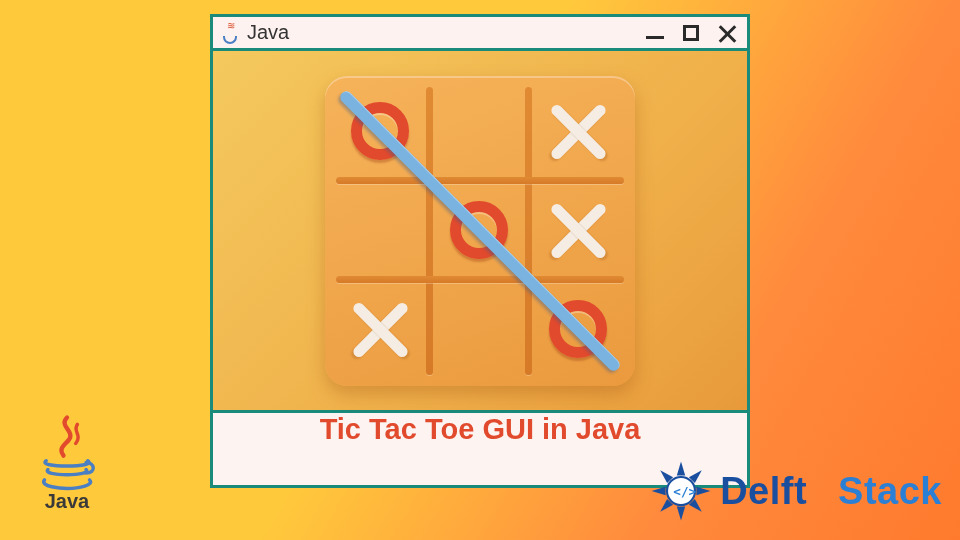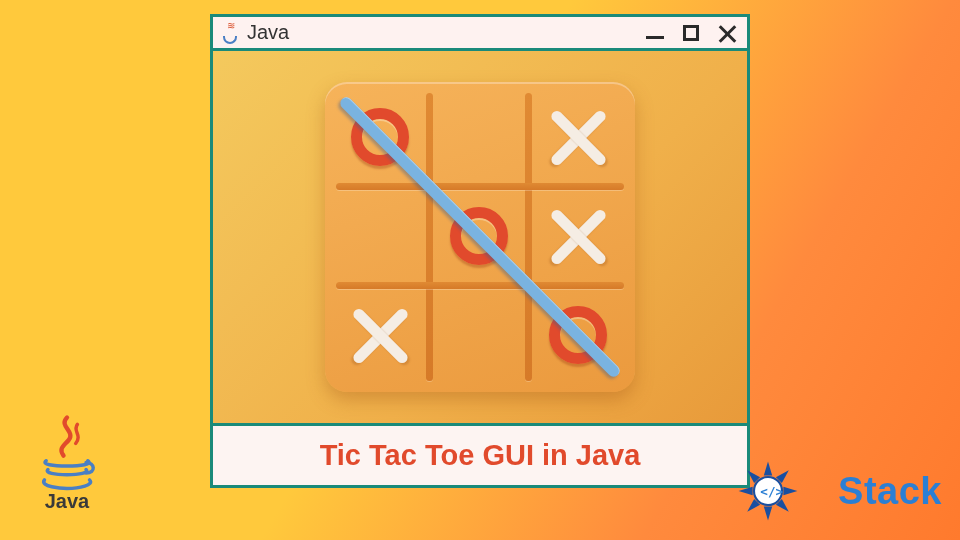--- a/index.html
+++ b/index.html
@@ -76,23 +76,23 @@
 .win-line {
   position: absolute;
   left: 50%; top: 50%;
   width: 390px; height: 12px;
   background: #7ab3e0;
   border-radius: 6px;
   transform: translate(-50%, -50%) rotate(45deg);
   box-shadow: 0 3px 3px rgba(60,90,140,0.4), inset 0 1px 0 rgba(255,255,255,0.4);
 }
 .caption-bar {
-  height: 62px;
+  height: 75px;
   border-top: 3px solid #1a8a7a;
-  display: flex; align-items: center; justify-content: center;
+  display: flex; justify-content: center;
   background: #fdf4f2;
 }
 .caption-bar span {
   font-size: 29px; font-weight: 600; color: #e14a2c;
 }
 .java-logo-big {
   position: absolute;
   left: 24px; bottom: 16px;
   width: 86px; height: 110px;
   display: flex; flex-direction: column; align-items: center;
@@ -195,15 +195,16 @@
         <path d="M0,-42 L6,-22 L-6,-22 Z" transform="rotate(180)"></path>
         <path d="M0,-42 L6,-22 L-6,-22 Z" transform="rotate(225)"></path>
         <path d="M0,-42 L6,-22 L-6,-22 Z" transform="rotate(270)"></path>
         <path d="M0,-42 L6,-22 L-6,-22 Z" transform="rotate(315)"></path>
       </g>
       <circle r="20" fill="#fff" stroke="#1a4fa0" stroke-width="3"></circle>
       <text x="-11" y="7" font-size="18" font-weight="700" fill="#2b7fd4" font-family="monospace">&lt;/&gt;</text>
     </g>
   </svg>
   <div class="delft-text">
+    <span class="d1">Delft</span>
       <span class="d2">Stack</span>
   </div>
 </div>
 
 </body></html>

